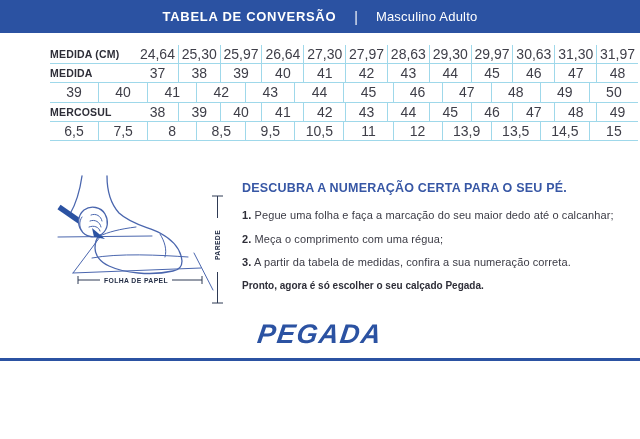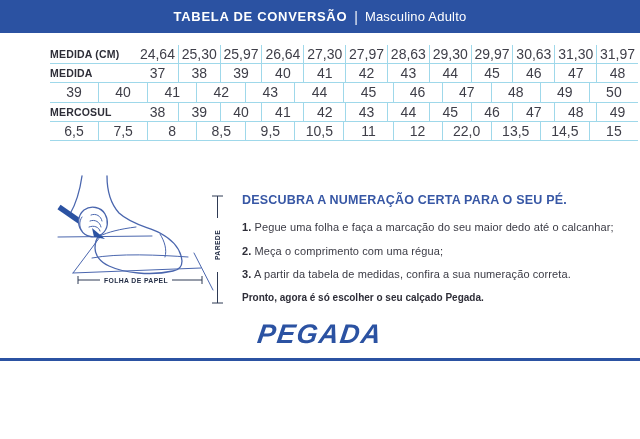--- a/index.html
+++ b/index.html
@@ -13,40 +13,40 @@
   *{margin:0;padding:0;box-sizing:border-box;}
   html,body{background:#fff;}
   .page{
     position:relative;width:640px;height:439px;background:#fff;overflow:hidden;
     font-family:"Liberation Sans",sans-serif;
   }
   
   .header{
     position:absolute;left:0;top:0;width:640px;height:33px;
     background:var(--header-blue);color:#fff;
-    display:flex;align-items:center;justify-content:center;gap:7px;
+    display:flex;align-items:center;justify-content:center;gap:18px;
   }
   .header .title{font-size:13px;font-weight:700;letter-spacing:.7px;}
   .header .pipe{font-size:14px;font-weight:300;opacity:.95;}
   .header .subtitle{font-size:13px;font-weight:400;letter-spacing:.2px;}
   
   .table{position:absolute;left:50px;top:45px;width:588px;}
   .trow{display:flex;height:19.2px;border-bottom:1.5px solid var(--table-line);}
   .tlabel{
     width:87px;font-size:10.5px;font-weight:700;color:var(--dark-text);
     letter-spacing:.2px;display:flex;align-items:center;
   }
   .tcell{
     flex:1;font-size:14px;color:var(--body-text);
     display:flex;align-items:center;justify-content:center;
   }
   .tcell.sep{border-left:1.5px solid var(--table-line);}
   
   .illustration{position:absolute;left:48px;top:170px;width:190px;height:145px;}
-  .instructions{position:absolute;left:242px;top:193px;width:396px;}
+  .instructions{position:absolute;left:242px;top:181px;width:396px;}
   .inst-heading{
     font-size:12.5px;font-weight:700;color:var(--heading-blue);
     letter-spacing:.2px;margin-bottom:14px;
   }
   .step{font-size:11px;color:#3b3b45;margin-bottom:11.5px;letter-spacing:.1px;}
   .step .num{font-weight:700;color:var(--dark-text);}
   .closing{font-size:10px;font-weight:700;color:var(--dark-text);margin-top:1px;}
   
   .logo{
     position:absolute;left:0;top:319px;width:640px;text-align:center;
@@ -136,21 +136,21 @@
       </div>
       <div class="trow">
         <div class="tcell">6,5</div>
         <div class="tcell sep">7,5</div>
         <div class="tcell sep">8</div>
         <div class="tcell sep">8,5</div>
         <div class="tcell sep">9,5</div>
         <div class="tcell sep">10,5</div>
         <div class="tcell sep">11</div>
         <div class="tcell sep">12</div>
-        <div class="tcell sep">22,0</div>
+        <div class="tcell sep">13,9</div>
         <div class="tcell sep">13,5</div>
         <div class="tcell sep">14,5</div>
         <div class="tcell sep">15</div>
       </div>
     </div>
 
   <div class="illustration">
     <svg viewBox="0 0 190 145" width="190" height="145">
 
       <path class="ln thin" d="M 52,67 L 25,103"></path>

